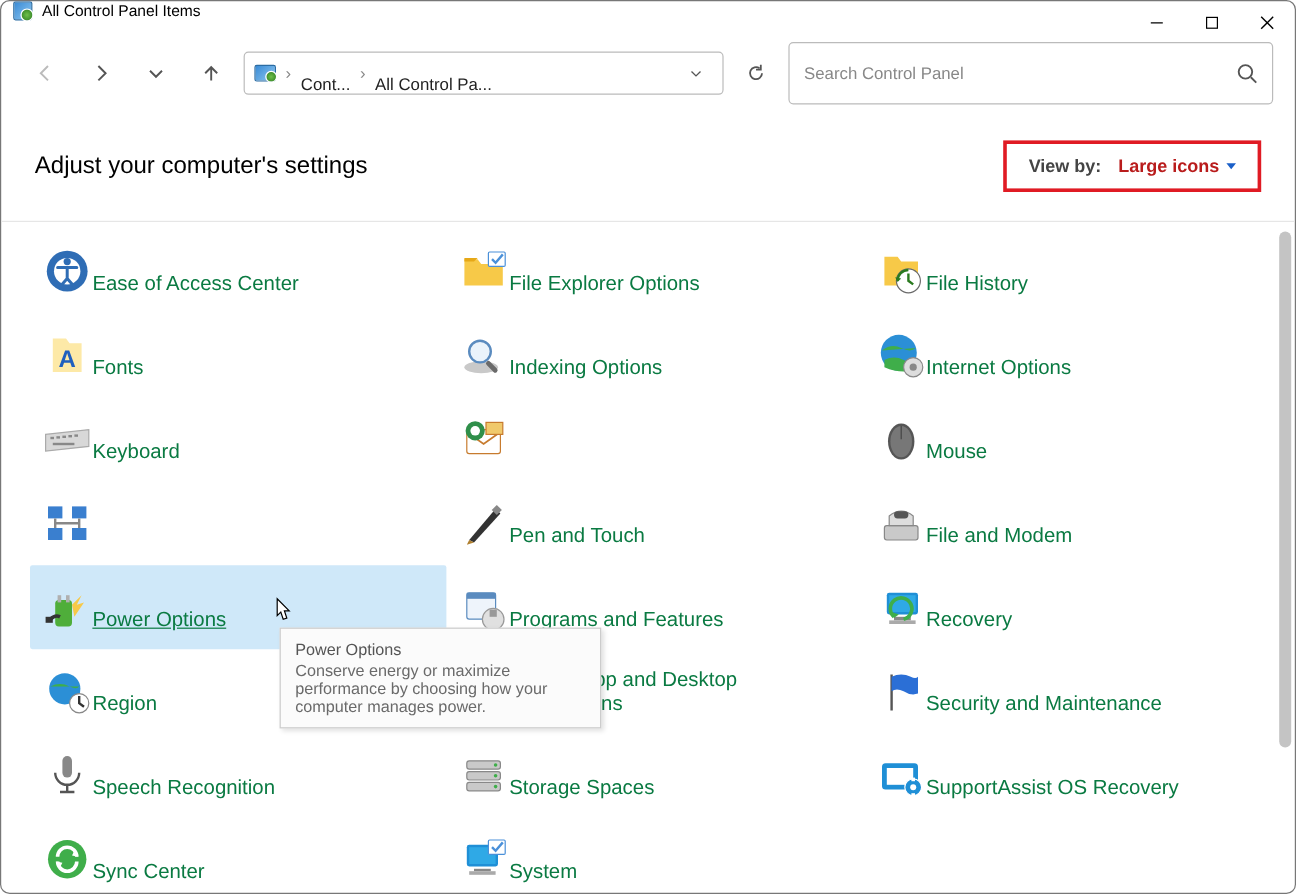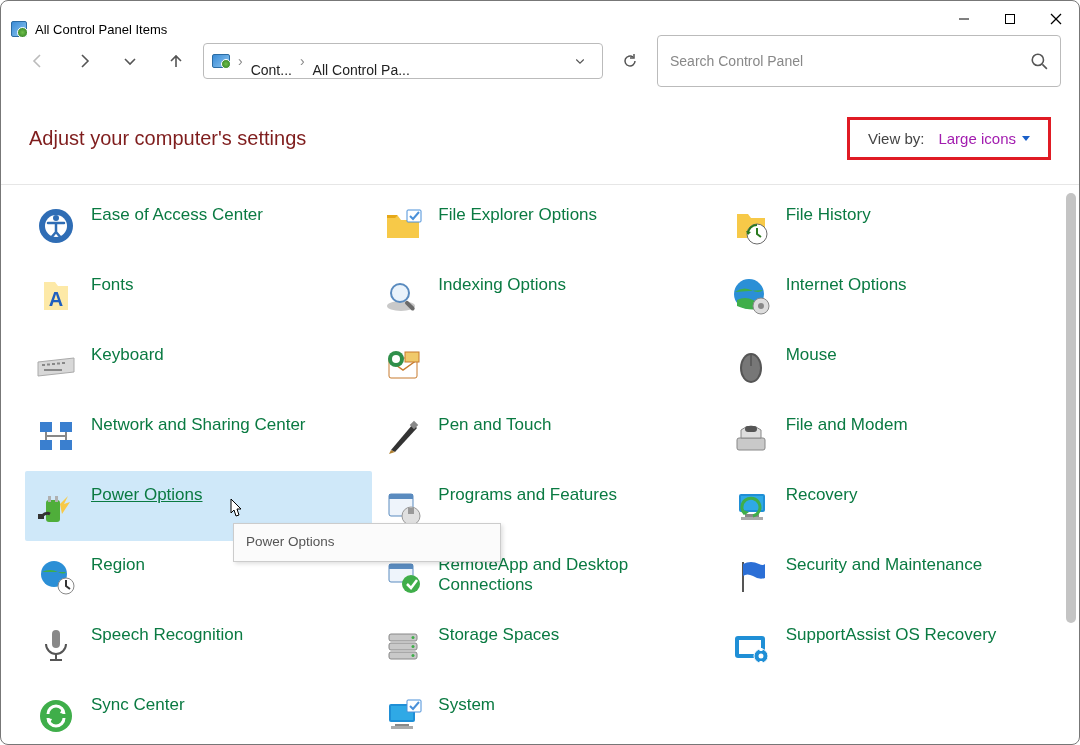--- a/index.html
+++ b/index.html
@@ -1,19 +1,19 @@
 <!DOCTYPE html>
 <html><head>
 <meta charset="utf-8">
 <style>
   * { box-sizing: border-box; margin: 0; padding: 0; font-family: "Segoe UI", Tahoma, sans-serif; }
   body { background: #fff; width: 1080px; height: 745px; overflow: hidden; border: 1px solid #777; border-radius: 8px; position: relative; }
 
   
-  .titlebar { display: flex; align-items: flex-end; height: 36px; padding: 0 0 0 10px; }
+  .titlebar { display: flex; align-items: flex-start; height: 36px; padding: 0 0 0 10px; }
   .titlebar .app-icon { width: 16px; height: 16px; margin-right: 8px; background: linear-gradient(135deg,#3a8bd6,#8ec7f0); border: 1px solid #2b6ca3; border-radius: 2px; position: relative; }
   .titlebar .app-icon::after { content:""; position:absolute; right:-2px; bottom:-2px; width:9px; height:9px; background: radial-gradient(circle,#6fbf4b,#2a7a1f); border-radius:50%; border:1px solid #fff; }
   .titlebar .title { font-size: 13px; color: #000; }
   .winbtns { margin-left: auto; display: flex; }
   .winbtn { width: 46px; height: 36px; display: flex; align-items: center; justify-content: center; font-size: 14px; color: #000; }
   .winbtn svg { width: 12px; height: 12px; }
 
   
   .navbar { display: flex; align-items: center; height: 48px; padding: 0 18px; gap: 8px; }
   .navbtn { width: 38px; height: 38px; display:flex; align-items:center; justify-content:center; border-radius:4px; color:#555; }
@@ -26,30 +26,30 @@
   .addrbox .chev { color:#888; }
   .addrbox .spacer { flex:1; }
   .addrbox .dd { width:28px; display:flex; justify-content:center; }
   .searchbox { flex:1; height:52px; border:1px solid #bbb; border-radius:4px; display:flex; align-items:center; padding:0 12px; color:#777; font-size:14px; }
   .searchbox input { flex:1; border:none; outline:none; font-size:14px; color:#333; }
   .searchbox input::placeholder { color:#888; }
   .searchbox .sicon { width:18px; height:18px; }
 
   
   .headerstrip { display:flex; align-items:center; padding: 32px 28px 24px 28px; border-bottom: 1px solid #e6e6e6; }
-  .headerstrip h1 { font-size: 20px; font-weight: 400; color: #7f1d1d; }
+  .headerstrip h1 { font-size: 20px; font-weight: 400; color: #000000; }
   .viewby-wrap { margin-left:auto; border: 3px solid #e01b24; padding: 10px 18px; display:flex; align-items:center; gap:14px; font-size:15px; }
-  .viewby-wrap .lbl { color:#444; }
-  .viewby-wrap .val { color:#a21caf; display:flex; align-items:center; gap:6px; cursor:pointer; }
+  .viewby-wrap .lbl { color:#444;font-weight:bold; }
+  .viewby-wrap .val { color:#b91c1c; display:flex; align-items:center; gap:6px; cursor:pointer;font-weight:bold; }
   .viewby-wrap .tri { width:0;height:0;border-left:4px solid transparent;border-right:4px solid transparent;border-top:5px solid #1a5fc8; }
 
   
   .gridwrap { position:relative; height: calc(745px - 36px - 48px - 106px); padding: 6px 12px 6px 24px; overflow:hidden; }
   .grid { display:grid; grid-template-columns: repeat(3, 1fr); column-gap: 0; row-gap: 0; }
-  .item { display:flex; align-items:flex-start; gap:14px; padding: 14px 10px; border-radius:2px; }
+  .item { display:flex; align-items:flex-end; padding: 14px 10px; border-radius:2px; }
   .item.hl { background:#cfe8f9; }
   .item .icon { width:42px; height:42px; flex-shrink:0; display:flex; align-items:center; justify-content:center; }
   .item .icon svg { width:40px; height:40px; }
   .item .label { color:#0a7a42; font-size:17px; }
   .item.hl .label { text-decoration: underline; }
 
   
   .tooltip { position:absolute; left:232px; top:338px; width:268px; background:#fbfbfb; border:1px solid #ccc; padding:10px 12px; font-size:13.5px; color:#6a6a6a; box-shadow: 2px 2px 4px rgba(0,0,0,0.12); z-index:5; }
   .tooltip .tt-title { color:#555; margin-bottom:2px; }
 
@@ -260,21 +260,20 @@
     <div class="item">
       <div class="icon">
           <svg viewBox="0 0 40 40">
             <rect x="4" y="6" width="12" height="10" fill="#3a7fcf"></rect>
             <rect x="24" y="6" width="12" height="10" fill="#3a7fcf"></rect>
             <rect x="4" y="24" width="12" height="10" fill="#3a7fcf"></rect>
             <rect x="24" y="24" width="12" height="10" fill="#3a7fcf"></rect>
             <path d="M10 16 L10 20 L30 20 L30 16 M10 24 L10 20 M30 24 L30 20" stroke="#888" stroke-width="2" fill="none"></path>
           </svg>
         </div>
-      <span class="label">Network and Sharing Center</span>
     </div>
     <div class="item">
       <div class="icon">
           <svg viewBox="0 0 40 40">
             <path d="M8 34 L30 8 L34 12 L12 36 Z" fill="#333"></path>
             <path d="M8 34 L12 36 L6 38 Z" fill="#b08030"></path>
             <rect x="28" y="6" width="6" height="6" transform="rotate(45 31 9)" fill="#888"></rect>
           </svg>
         </div>
       <span class="label">Pen and Touch</span>
@@ -421,20 +420,21 @@
             <rect x="24" y="4" width="14" height="12" rx="1" fill="#fff" stroke="#4a90d9"></rect>
             <path d="M27 10 L30 13 L36 6" stroke="#4a90d9" stroke-width="2" fill="none"></path>
           </svg>
         </div>
       <span class="label">System</span>
     </div>
   </div>
 
   <div class="tooltip">
     <div class="tt-title">Power Options</div>
+    <div>Conserve energy or maximize performance by choosing how your computer manages power.</div>
   </div>
 
   <svg class="cursor" viewBox="0 0 20 24">
       <path d="M6 2 L6 16 L9 13 L11 19 L14 18 L12 12 L16 12 Z" fill="#fff" stroke="#000" stroke-width="1"></path>
     </svg>
 
   <div class="scroll">
       <div class="thumb"></div>
     </div>
 </div>

